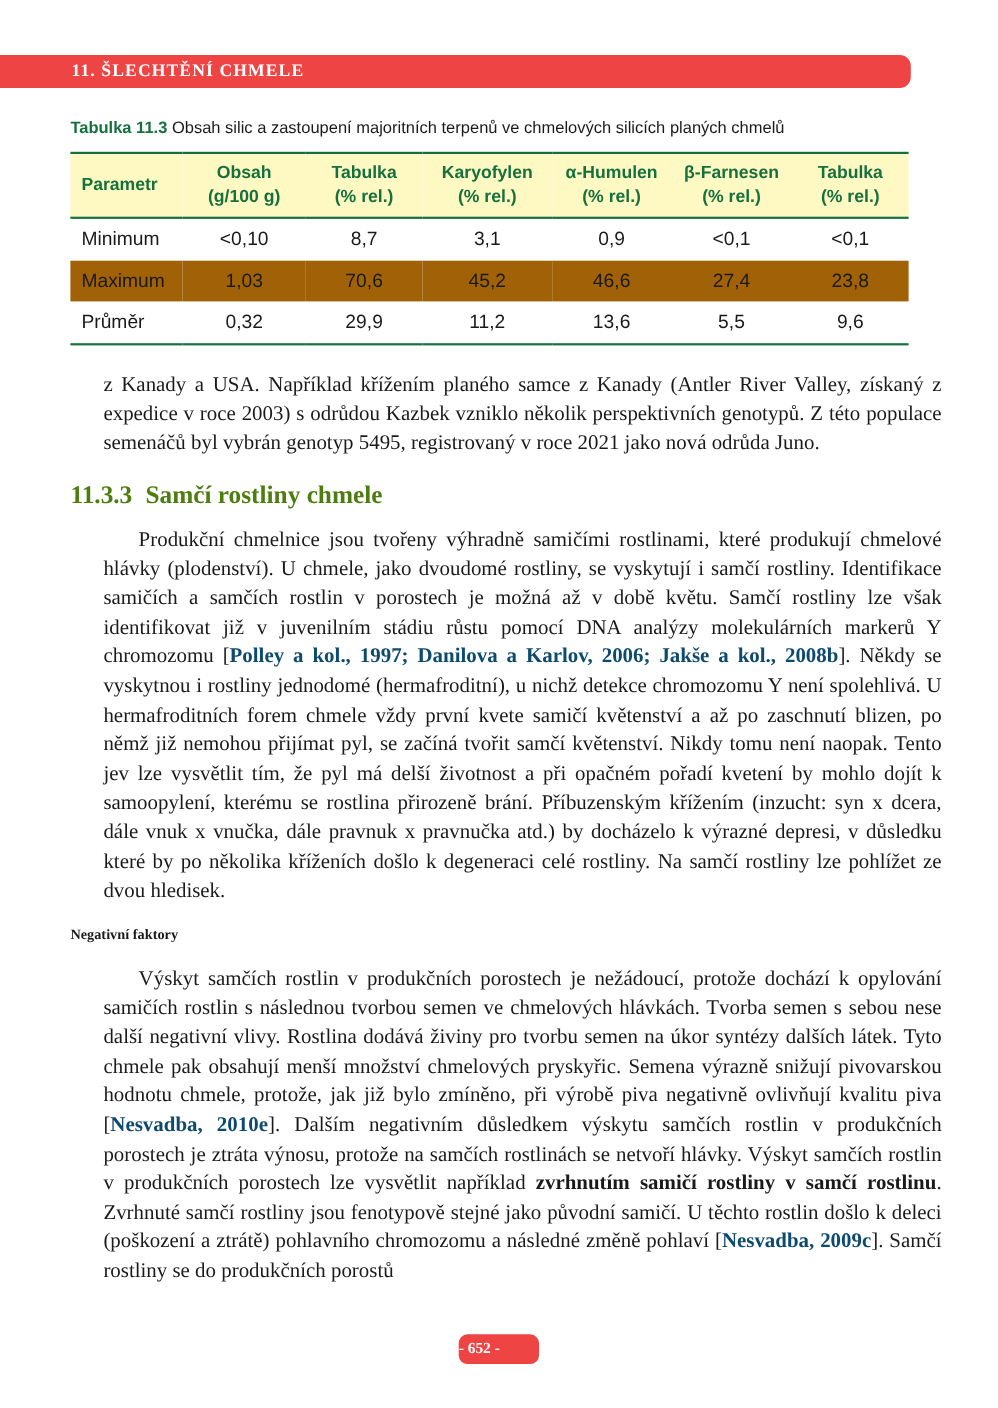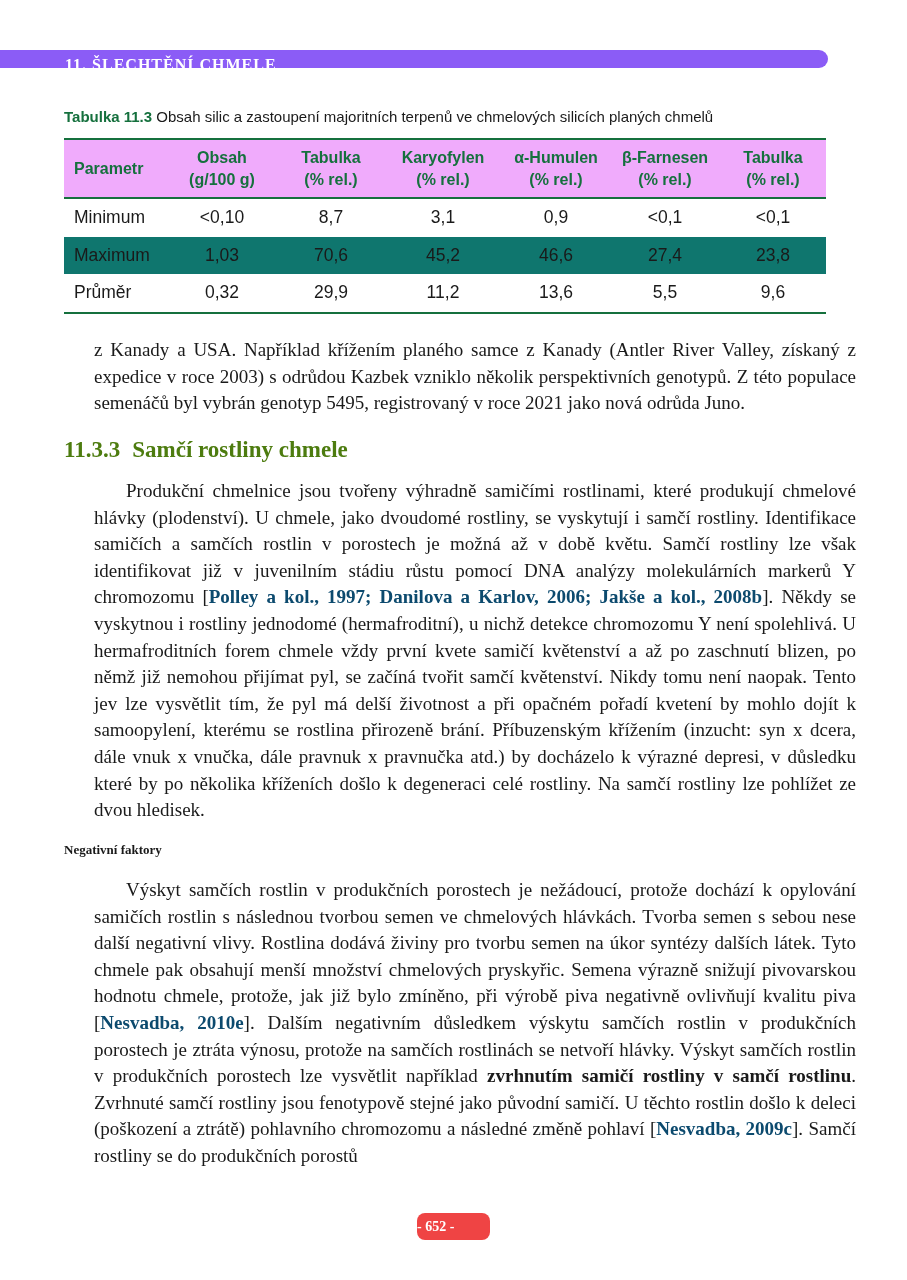--- a/index.html
+++ b/index.html
@@ -1,35 +1,35 @@
 <!DOCTYPE html>
 <html><head>
 <meta charset="utf-8">
 <style>
   html, body { margin: 0; padding: 0; background: #ffffff; }
   body { width: 907px; height: 1280px; position: relative; overflow: hidden;
          font-family: "Liberation Serif", serif; color: #1a1a1a; }
-  .chapter-bar { position: absolute; left: 0; top: 50px; width: 828px; height: 18px;
-                 background: #8b5cf6; border-radius: 0 10px 10px 0; }
+  .chapter-bar { position: absolute; left: 0; top: 50px; width: 828px; height: 30px;
+                 background: #ef4444; border-radius: 0 10px 10px 0; }
   .chapter-bar span { position: absolute; left: 65px; top: 6px; color: #ffffff;
                       font-family: "Liberation Serif", serif; font-weight: bold;
                       font-size: 16px; letter-spacing: 1px; }
   .caption { position: absolute; left: 64px; top: 108px; font-family: "Liberation Sans", sans-serif;
              font-size: 15px; color: #1a1a1a; white-space: nowrap; }
   .caption .cap-num { color: #15703d; font-weight: bold; }
   table.data { position: absolute; left: 64px; top: 138px; width: 762px; border-collapse: collapse;
                font-family: "Liberation Sans", sans-serif; }
-  table.data thead tr { background: #f0abfc; }
+  table.data thead tr { background: #fef9c3; }
   table.data th { color: #15703d; font-weight: bold; font-size: 16px; line-height: 22px;
                   padding: 0; height: 57px; text-align: center; border-top: 2px solid #15703d;
                   border-bottom: 2px solid #15703d; }
   table.data th.first { text-align: left; padding-left: 10px; }
   table.data td { font-size: 17.5px; text-align: center; padding: 0; height: 37.5px; color: #1a1a1a; }
   table.data td.first { text-align: left; padding-left: 10px; }
-  table.data tr.shaded { background: #0f766e; }
+  table.data tr.shaded { background: #a16207; }
   table.data tbody tr:last-child td { border-bottom: 2px solid #15703d; }
   .text-block { position: absolute; left: 64px; width: 762px; font-size: 19px; line-height: 26.6px;
                 text-align: justify; margin-left: 30px; }
   .text-block p { margin: 0; }
   .indent { text-indent: 32px; }
   .cite { color: #0c4a6e; font-weight: bold; }
   .section-title { position: absolute; left: 64px; top: 437px; font-size: 23px; font-weight: bold;
                    color: #4d7c0f; }
   .section-title .sec-num { margin-right: 12px; }
   .subhead { position: absolute; left: 64px; top: 842px; font-size: 13px; font-weight: bold; }

